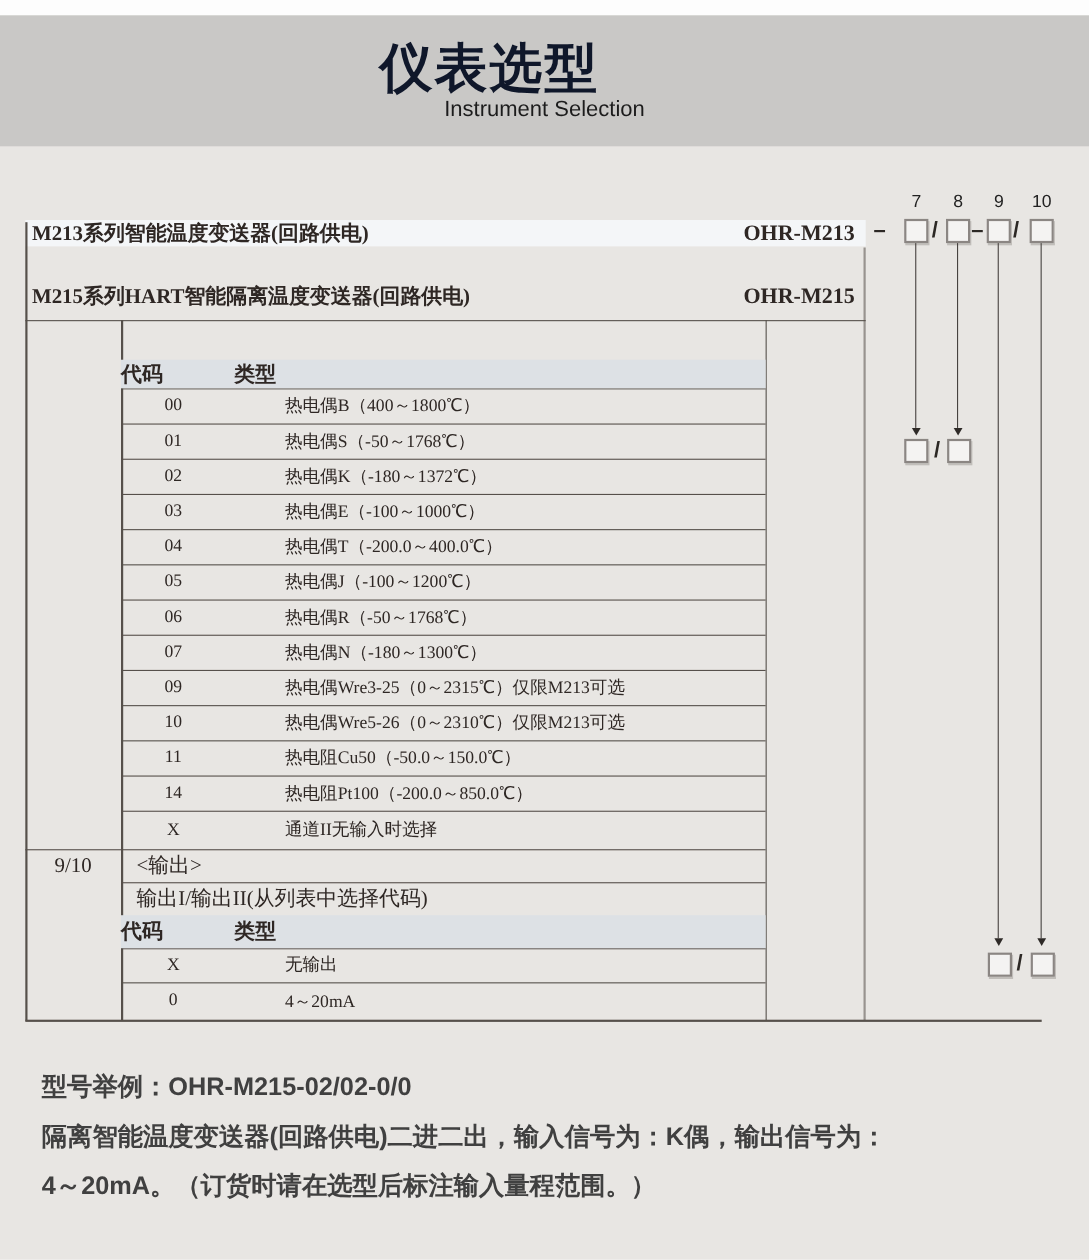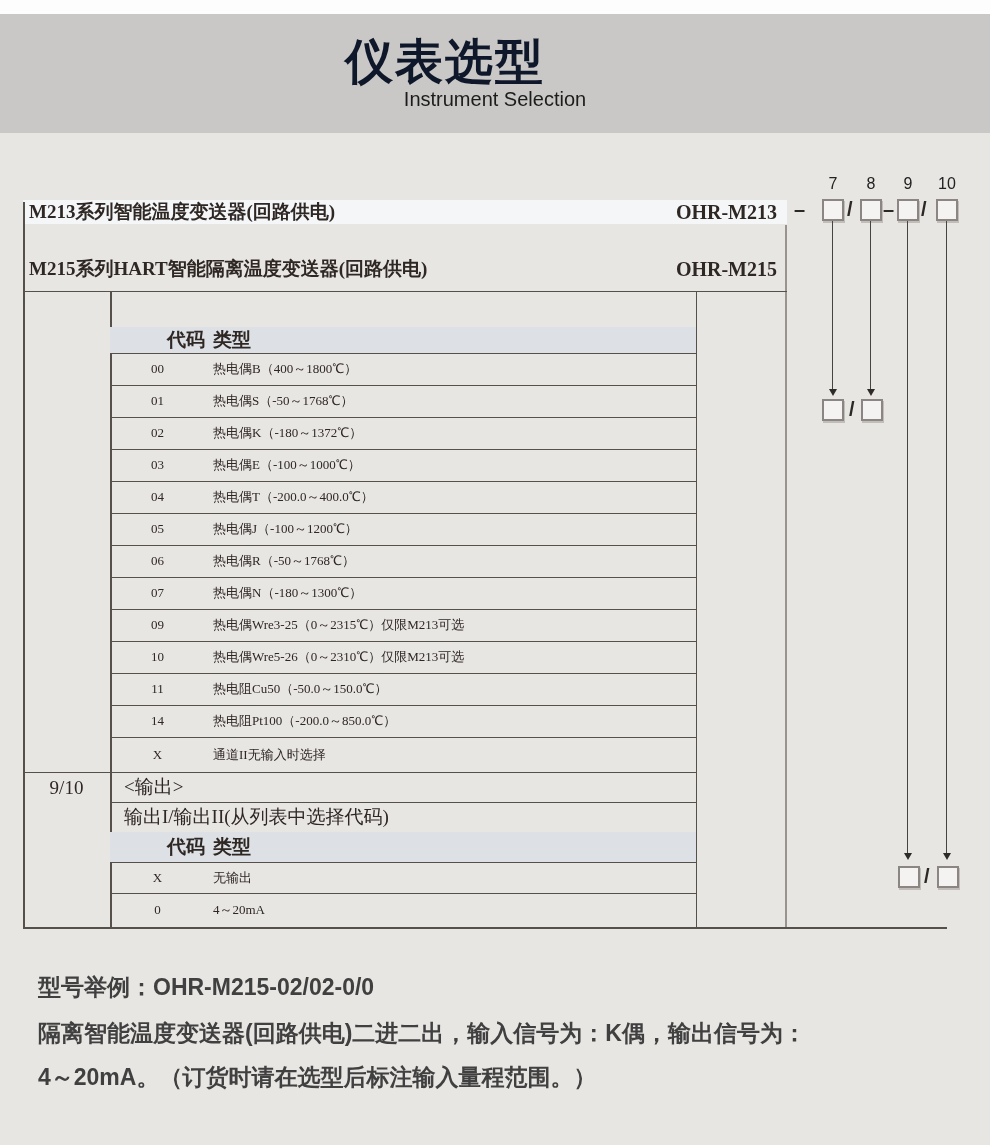--- a/index.html
+++ b/index.html
@@ -25,23 +25,23 @@
   .prow {
     position:absolute; left:23px; width:764px; display:flex; justify-content:space-between;
     align-items:center; padding:0 10px 0 6px; box-sizing:border-box;
   }
   .prow .pname { font-size:19px; font-weight:bold; }
   .prow .pmodel { font-size:20px; font-weight:bold; }
   .band {
     position:absolute; left:110px; width:586px; background:#dde1e5;
     display:flex; align-items:center; font-weight:bold; font-size:19px;
   }
-  .band .code-h { width:95px; text-align:right; }
+  .band .code-h { width:95px; text-align:left; }
   .band .type-h { padding-left:8px; }
-  .trow { position:absolute; left:110px; width:586px; display:flex; align-items:center; font-size:13px; }
+  .trow { position:absolute; left:110px; width:586px; display:flex; align-items:center; font-size:16px;gap:46px; }
   .trow .code { width:95px; text-align:center; }
   .trow .type { padding-left:8px; white-space:nowrap; }
   .outrow { position:absolute; left:110px; width:586px; display:flex; align-items:center; font-size:19px; }
   .outrow .pad { padding-left:14px; white-space:nowrap; }
   .section-label {
     position:absolute; left:23px; top:774px; width:87px; height:28px;
     display:flex; align-items:center; justify-content:center; font-size:19px;
   }
   .pos-num {
     position:absolute; top:175px; width:24px; text-align:center;

